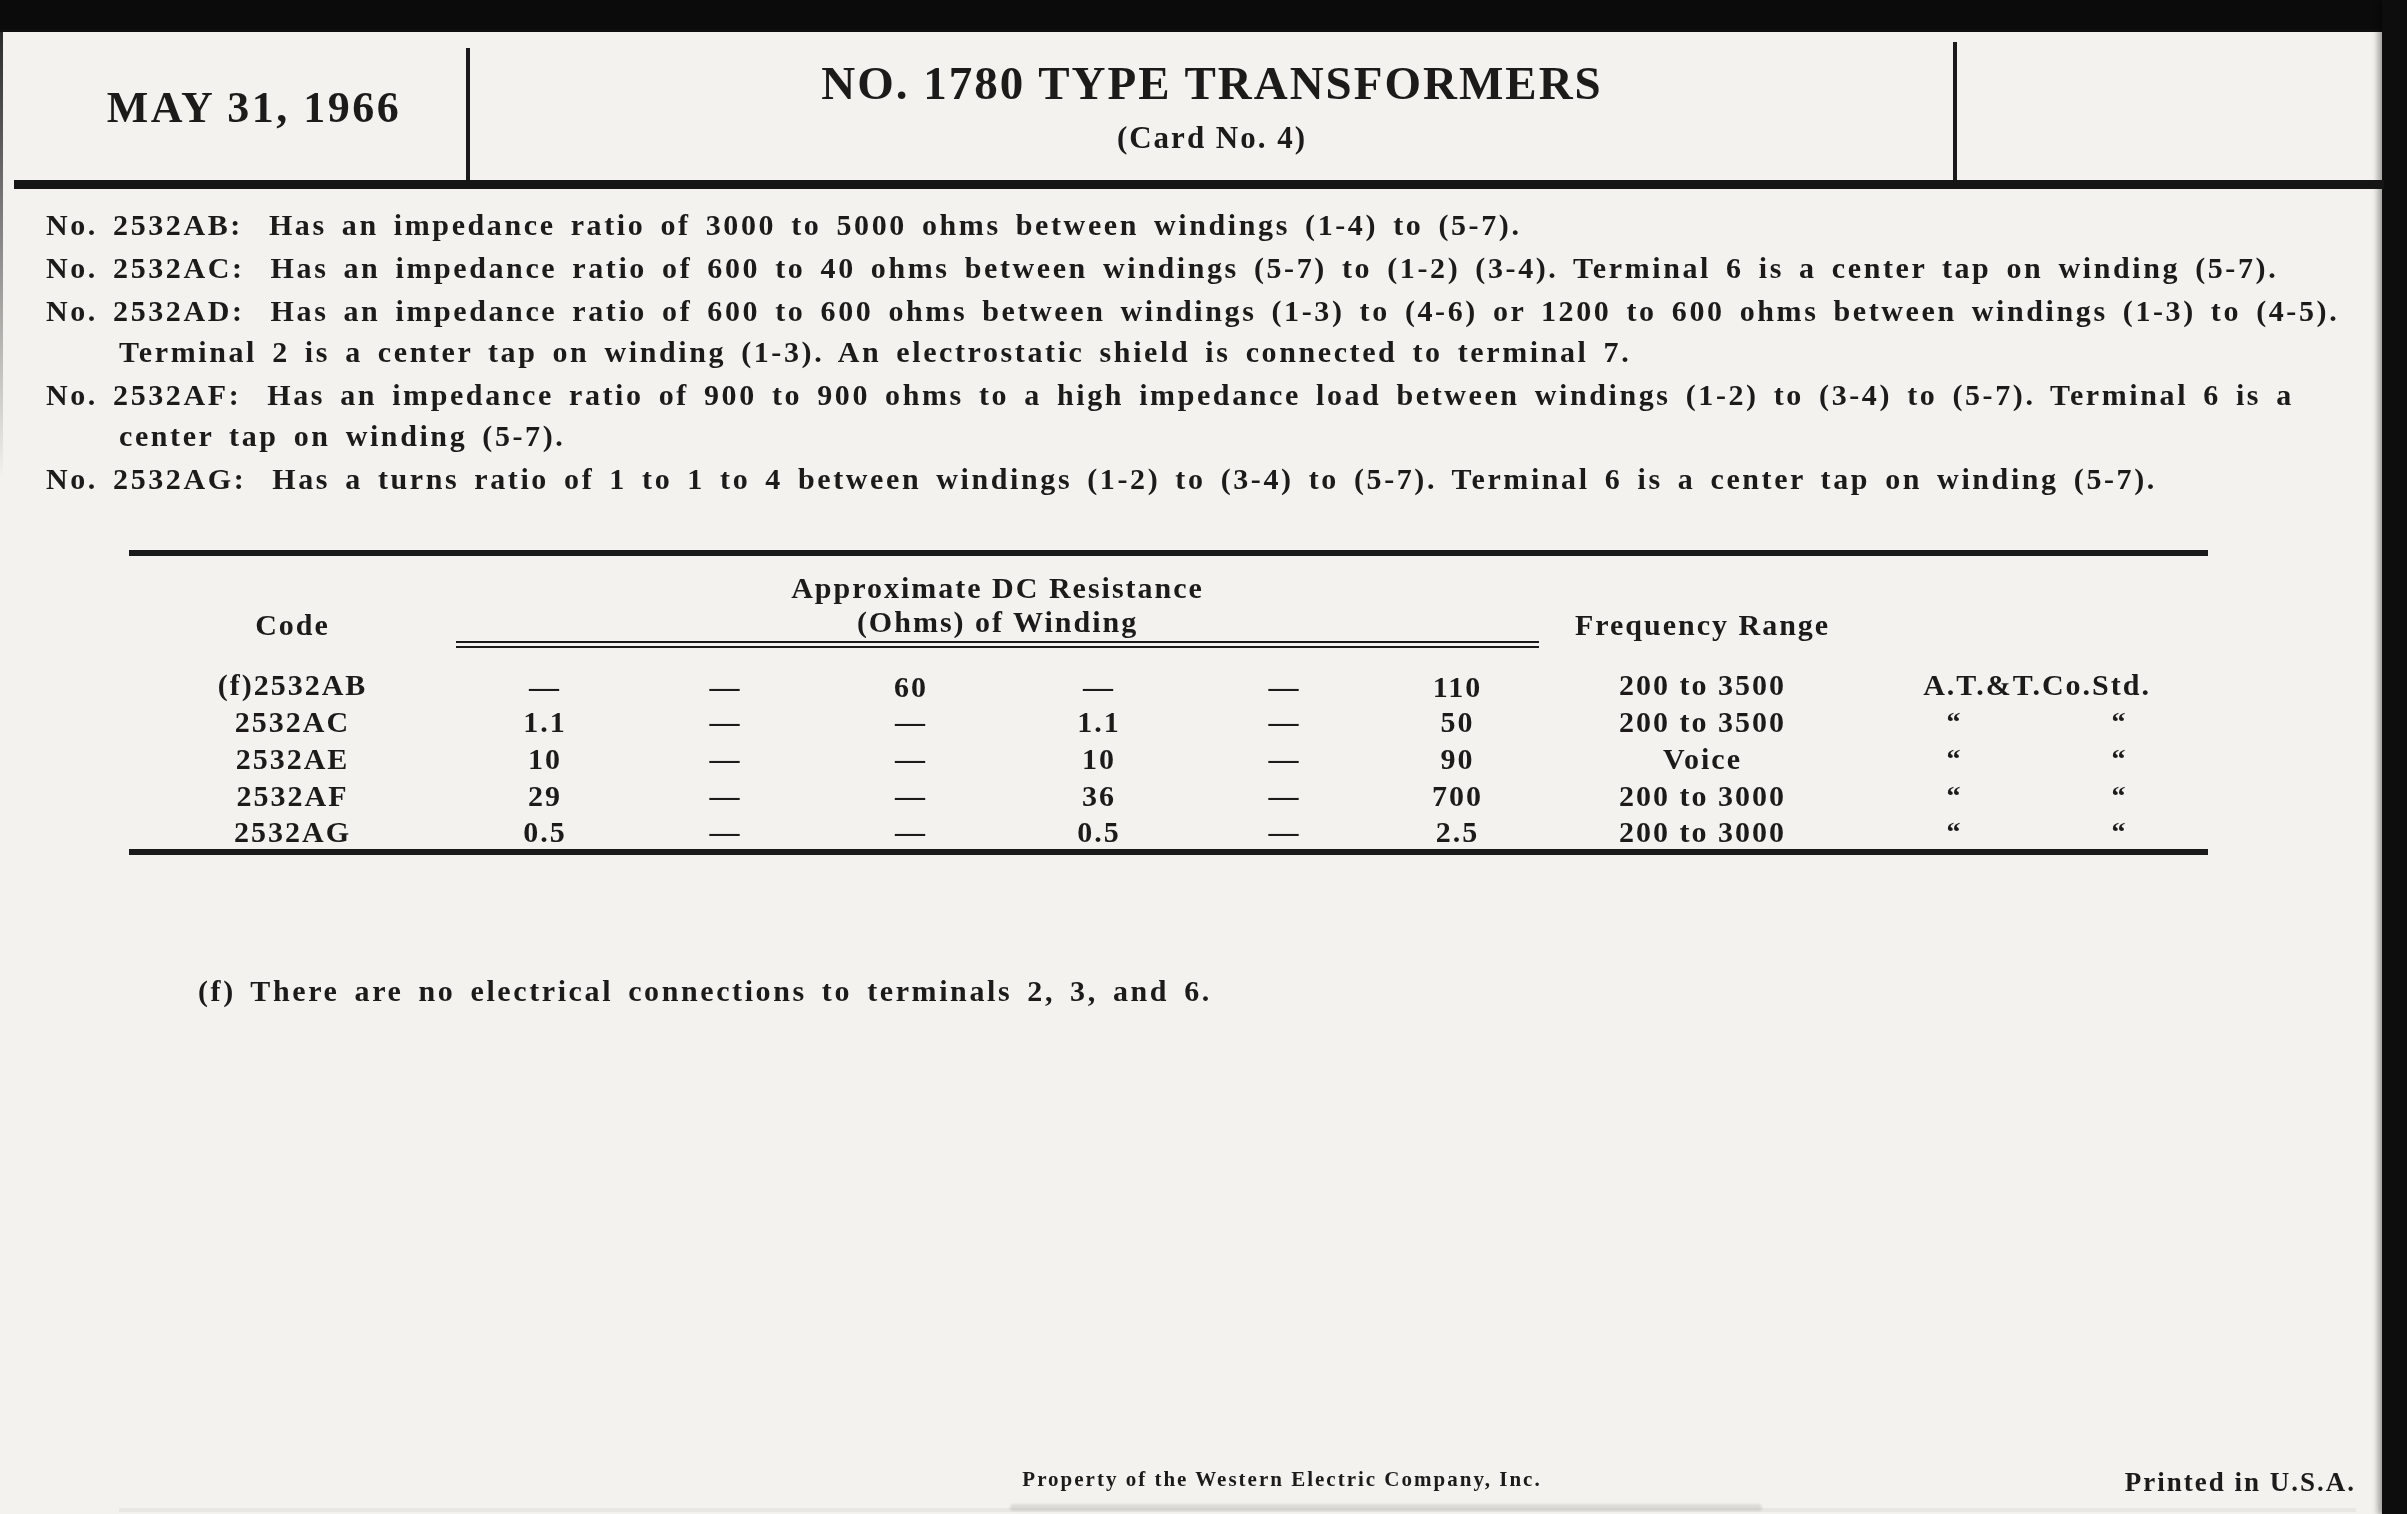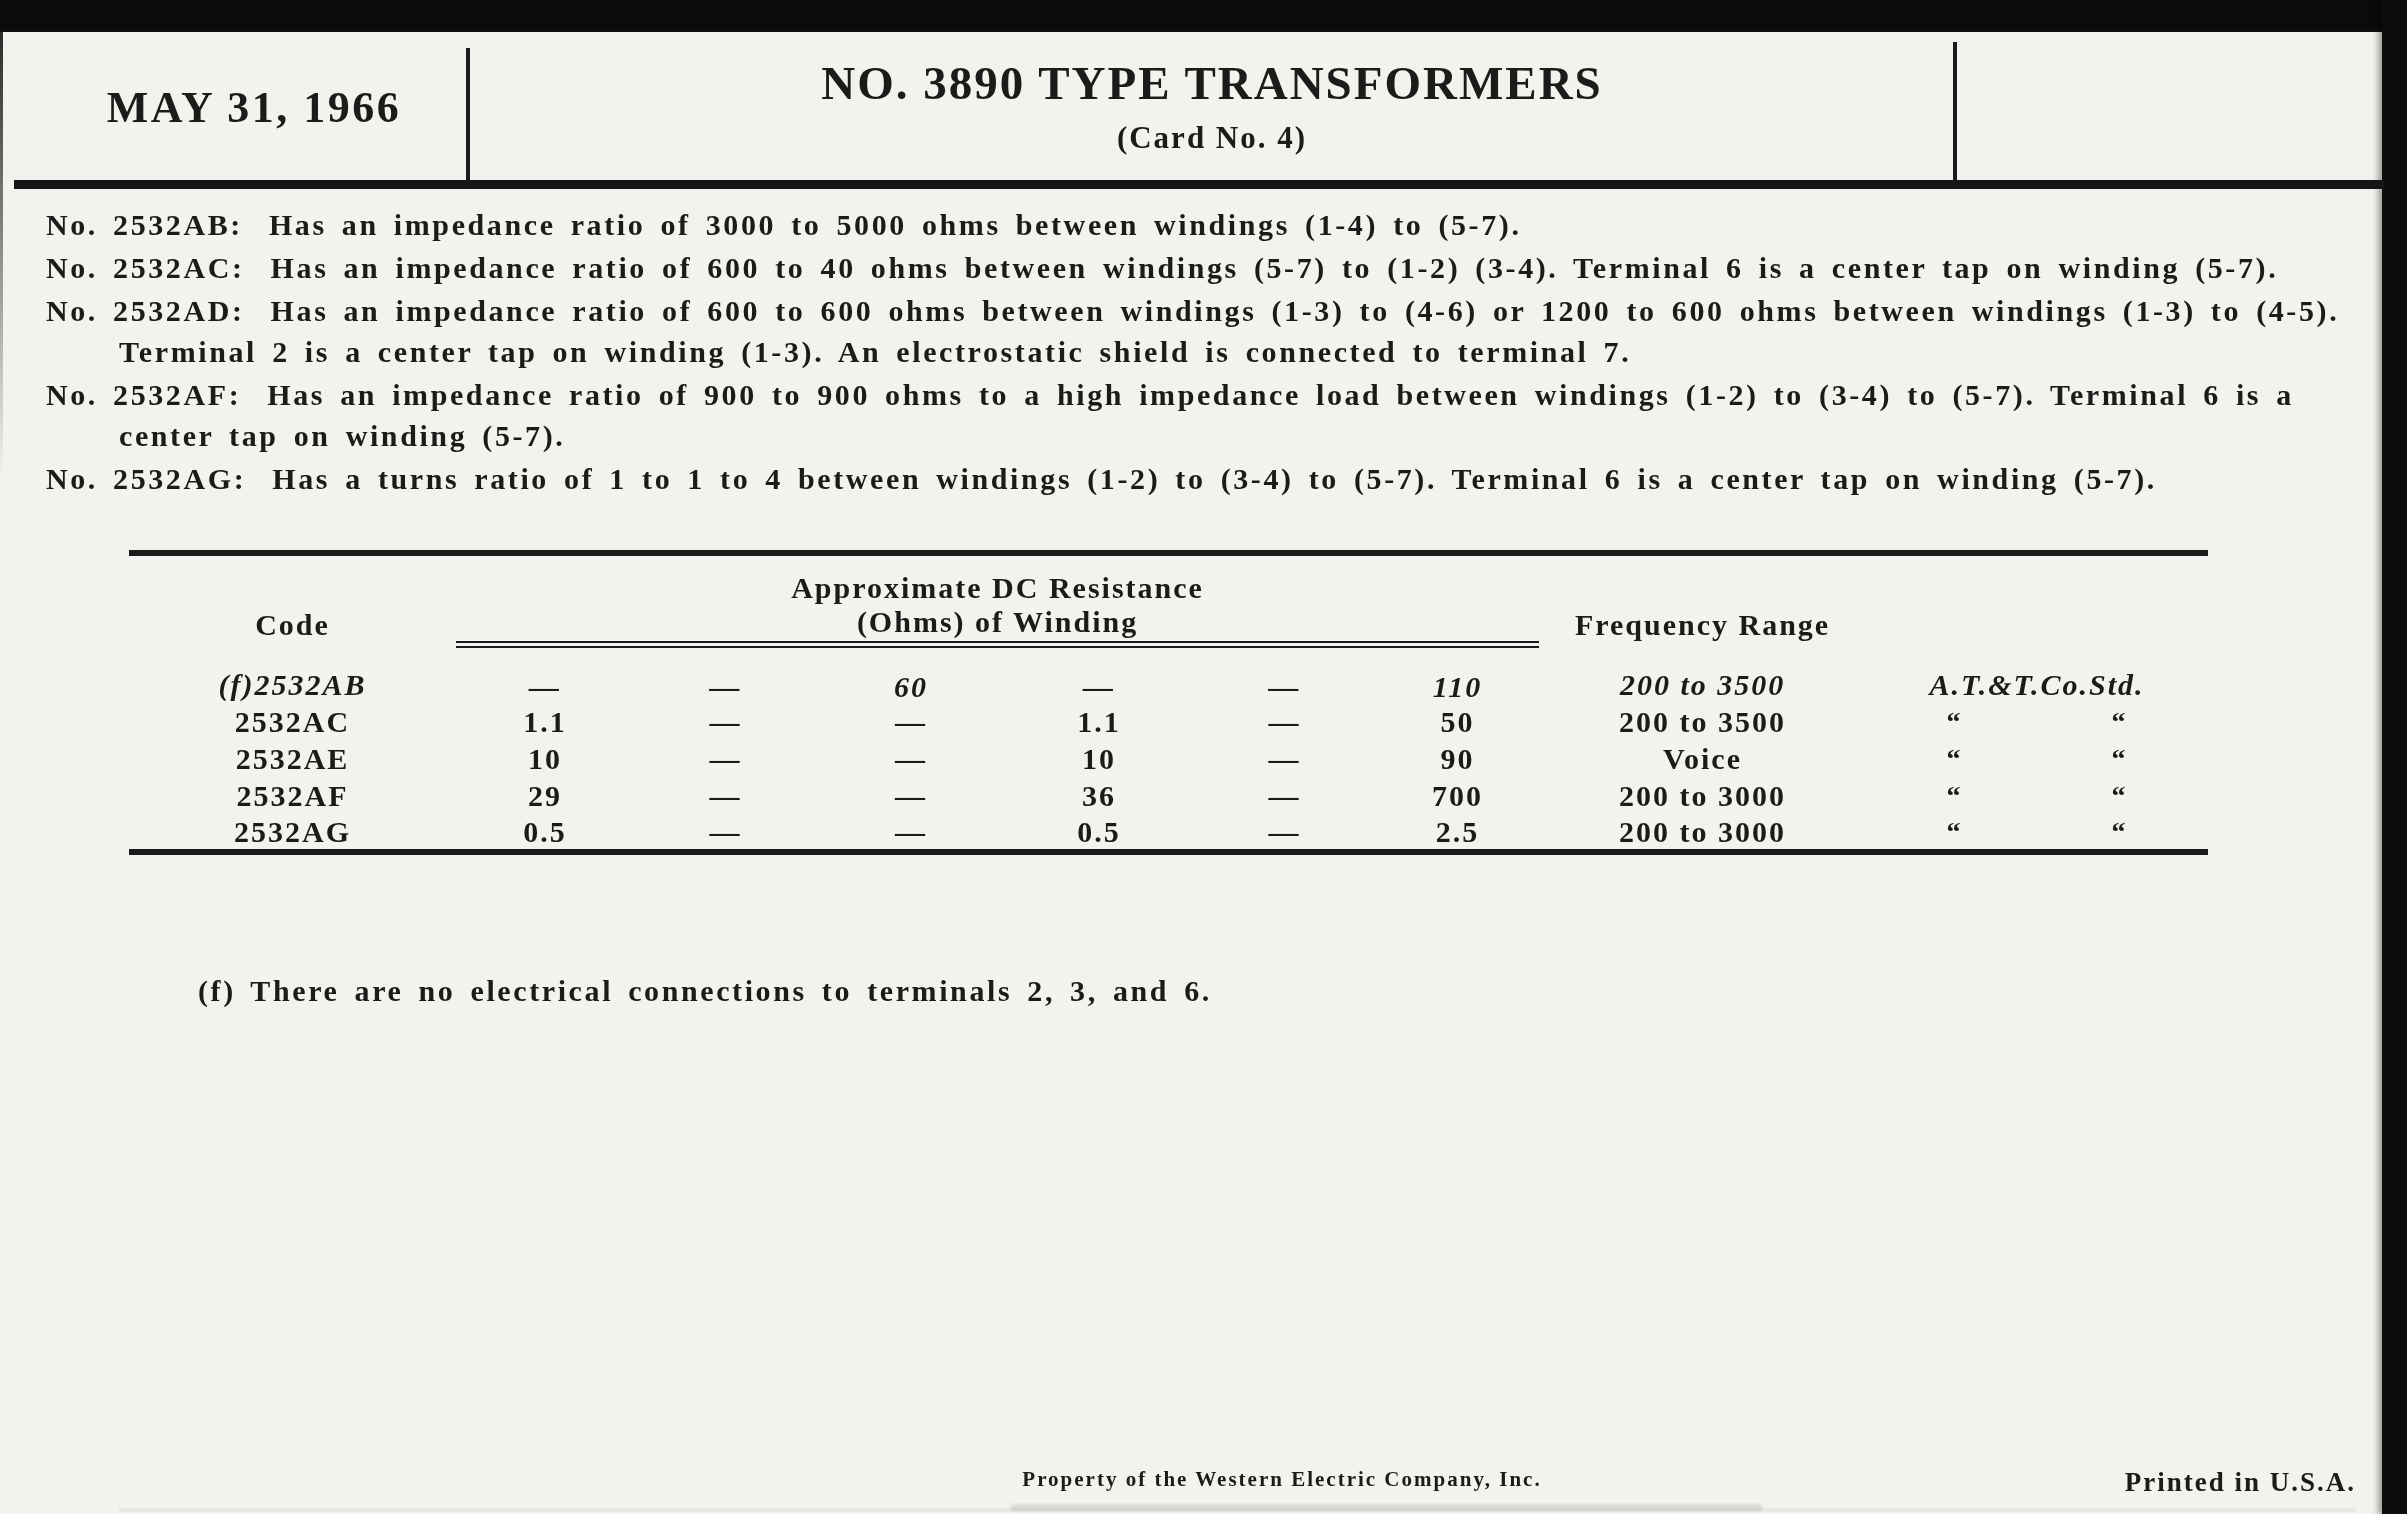--- a/index.html
+++ b/index.html
@@ -73,21 +73,21 @@
     position: absolute; left: 129px; top: 550px; width: 2079px;
     border-collapse: collapse; table-layout: fixed;
     border-top: 6px solid #1a1a1a; border-bottom: 6px solid #1a1a1a;
     font-size: 30px; letter-spacing: 2px;
   }
   table.res th, table.res td { font-weight: bold; text-align: center; padding: 0; }
   thead .rowA th { height: 91px; vertical-align: bottom; padding-bottom: 2px; }
   thead .rowB th { height: 63px; vertical-align: bottom; padding-bottom: 6px; border-bottom: 9px double #1a1a1a; }
   th.span-h { border-bottom: 7px double #1a1a1a; line-height: 34px; padding-bottom: 4px; }
   tbody td { height: 37px; vertical-align: middle; }
-  tbody tr:first-child td { padding-top: 22px; font-style: italic; }
+  tbody tr:first-child td { padding-top: 22px; }
   td.code, th.code-h { text-align: right; padding-right: 34px; }
   .ditto-wrap { display: flex; justify-content: center; gap: 149px; font-size: 28px; }
 
   
   .footnote {
     position: absolute; left: 198px; top: 974px;
     font-size: 30px; letter-spacing: 2.6px; word-spacing: 5px;
   }
   .footer-property {
     position: absolute; left: 787px; top: 1467px; width: 990px; text-align: center;
@@ -104,21 +104,21 @@
 <div class="band-top"></div>
 <div class="band-right"></div>
 <div class="edge-left"></div>
 <div class="smudge-bottom"></div>
 <div class="smudge-bottom2"></div>
 
 <div class="header">
   <div class="hdr-date">MAY 31, 1966</div>
   <div class="hdr-divider1"></div>
   <div class="hdr-center">
-    <div class="hdr-title">NO. 3890 TYPE TRANSFORMERS</div>
+    <div class="hdr-title">NO. 1780 TYPE TRANSFORMERS</div>
     <div class="hdr-subtitle">(Card No. 4)</div>
   </div>
   <div class="hdr-divider2"></div>
 </div>
 <div class="rule-main"></div>
 
 <div class="descriptions">
   <p><span class="desc-code">No. 2532AB:</span><span class="desc-text">Has an impedance ratio of 3000 to 5000 ohms between windings (1-4) to (5-7).</span></p>
   <p><span class="desc-code">No. 2532AC:</span><span class="desc-text">Has an impedance ratio of 600 to 40 ohms between windings (5-7) to (1-2) (3-4).  Terminal 6 is a center tap on winding (5-7).</span></p>
   <p><span class="desc-code">No. 2532AD:</span><span class="desc-text">Has an impedance ratio of 600 to 600 ohms between windings (1-3) to (4-6) or 1200 to 600 ohms between windings (1-3) to (4-5).  Terminal 2 is a center tap on winding (1-3).  An electrostatic shield is connected to terminal 7.</span></p>

